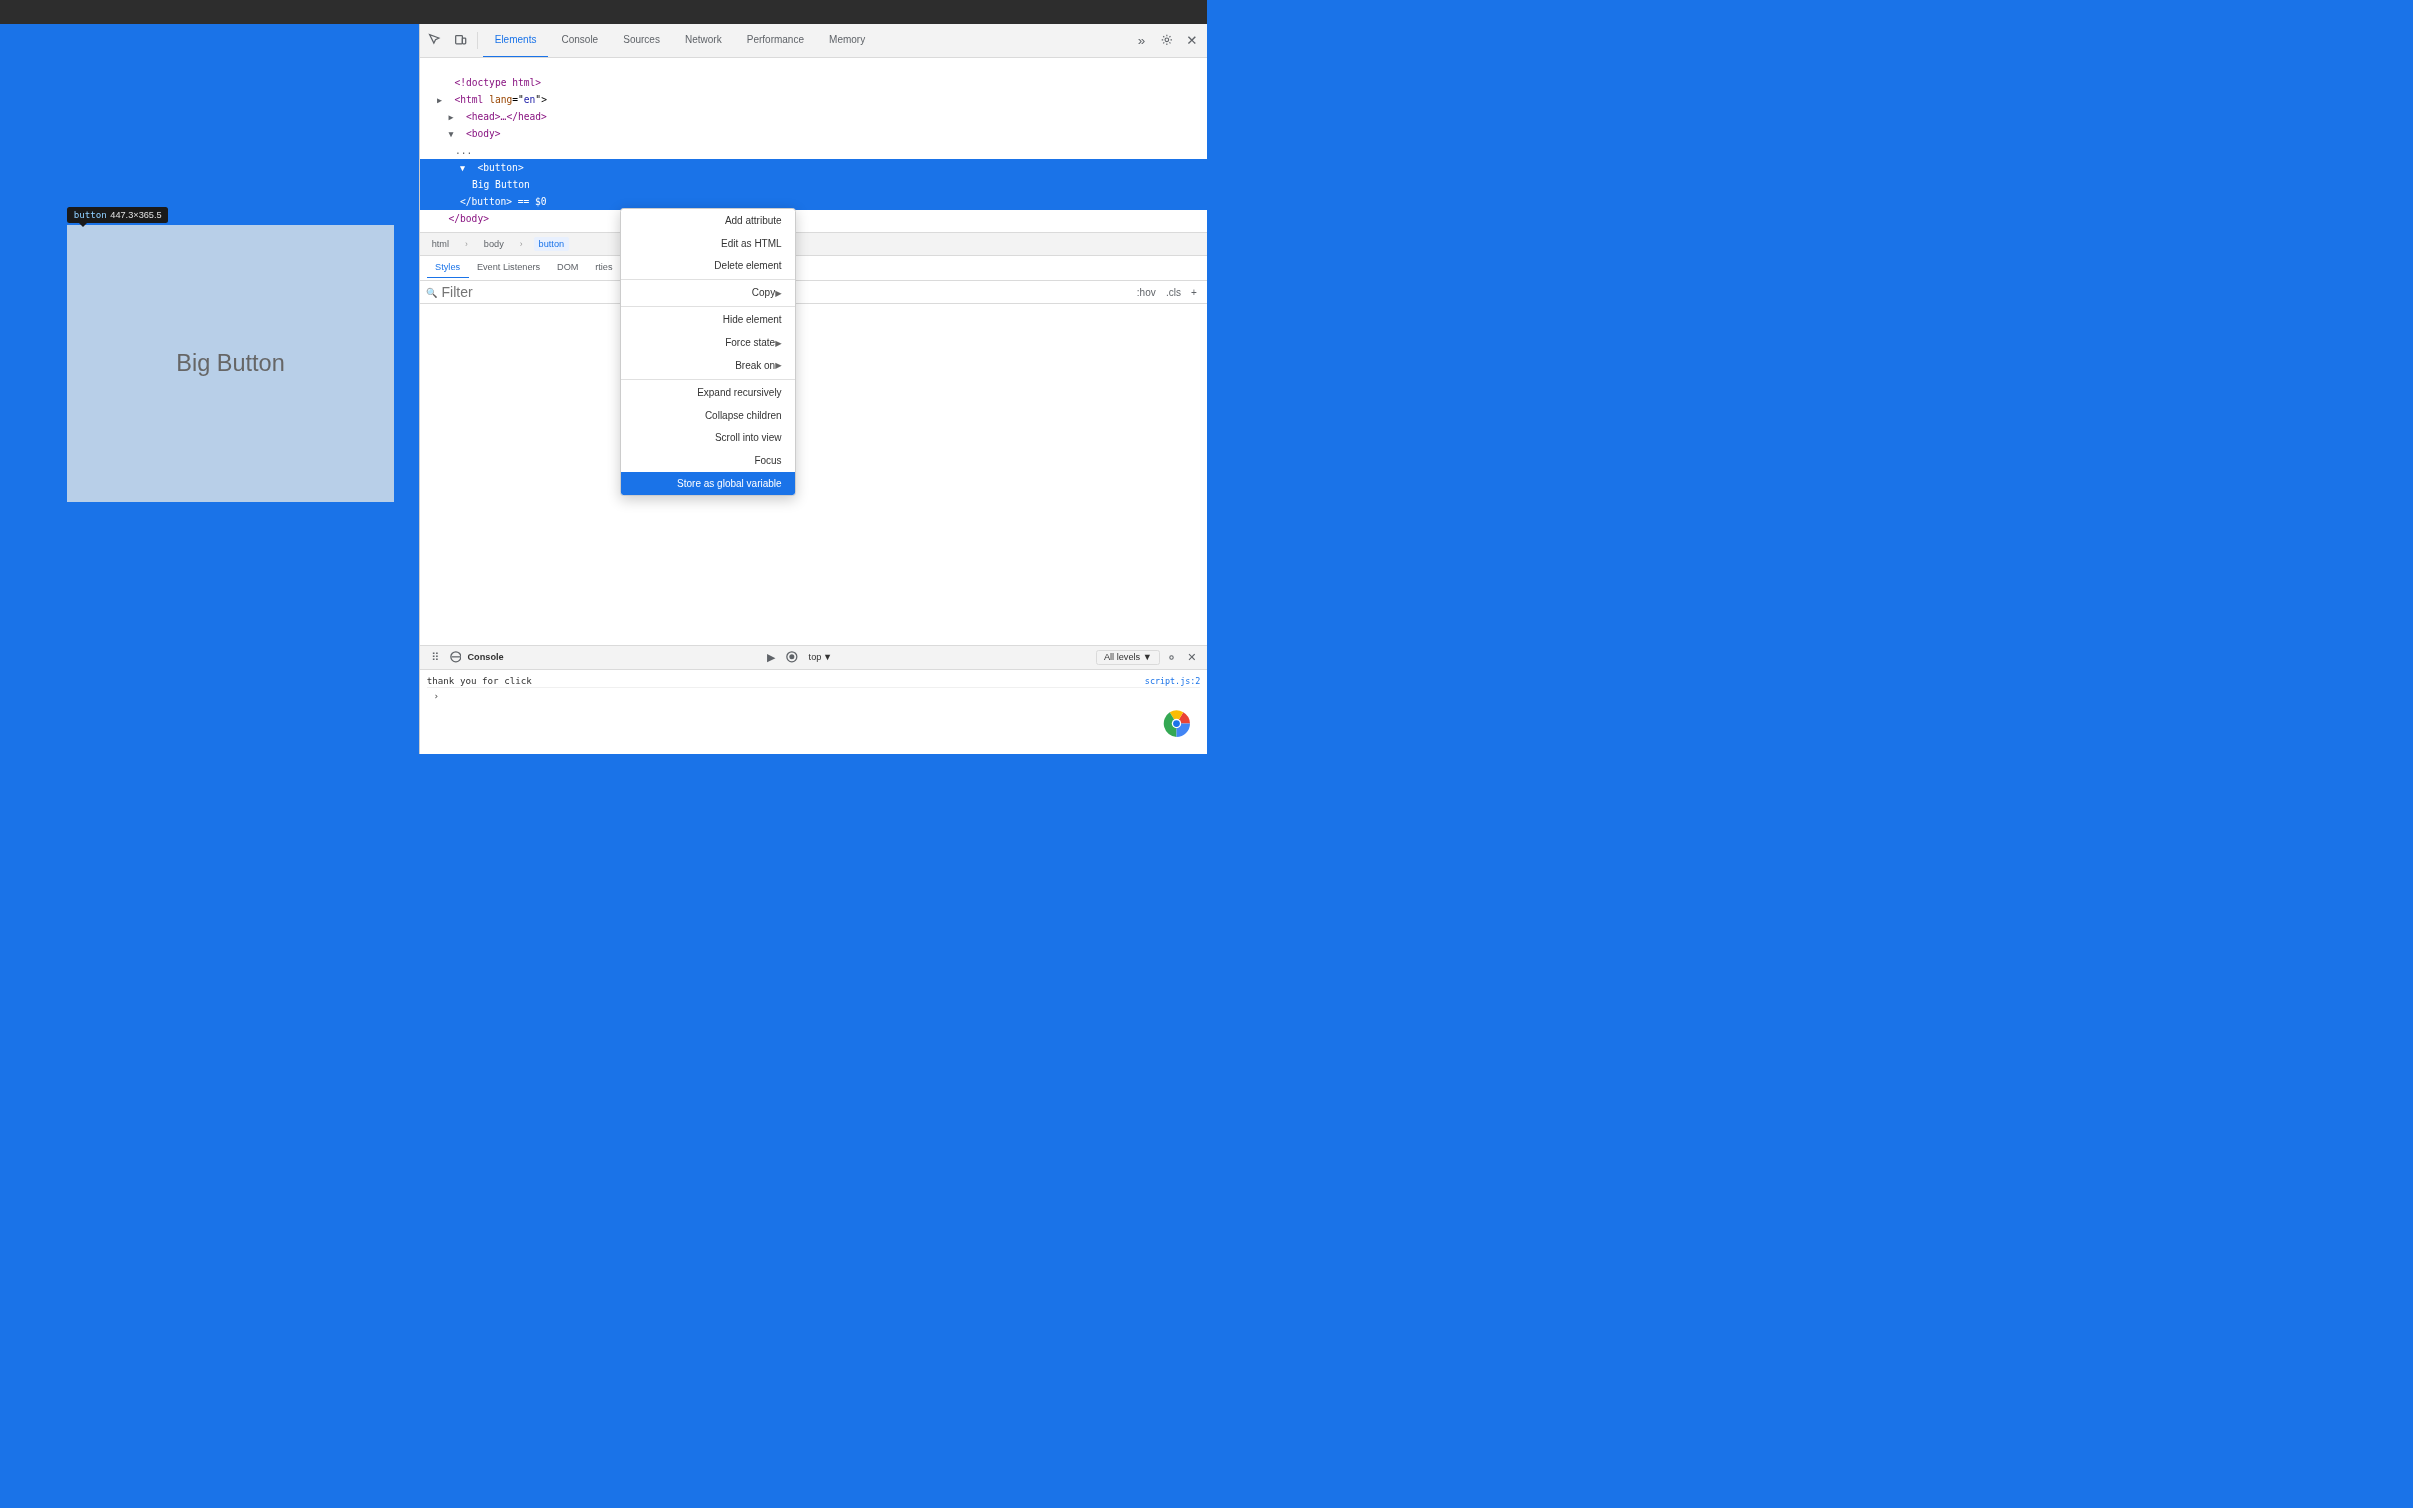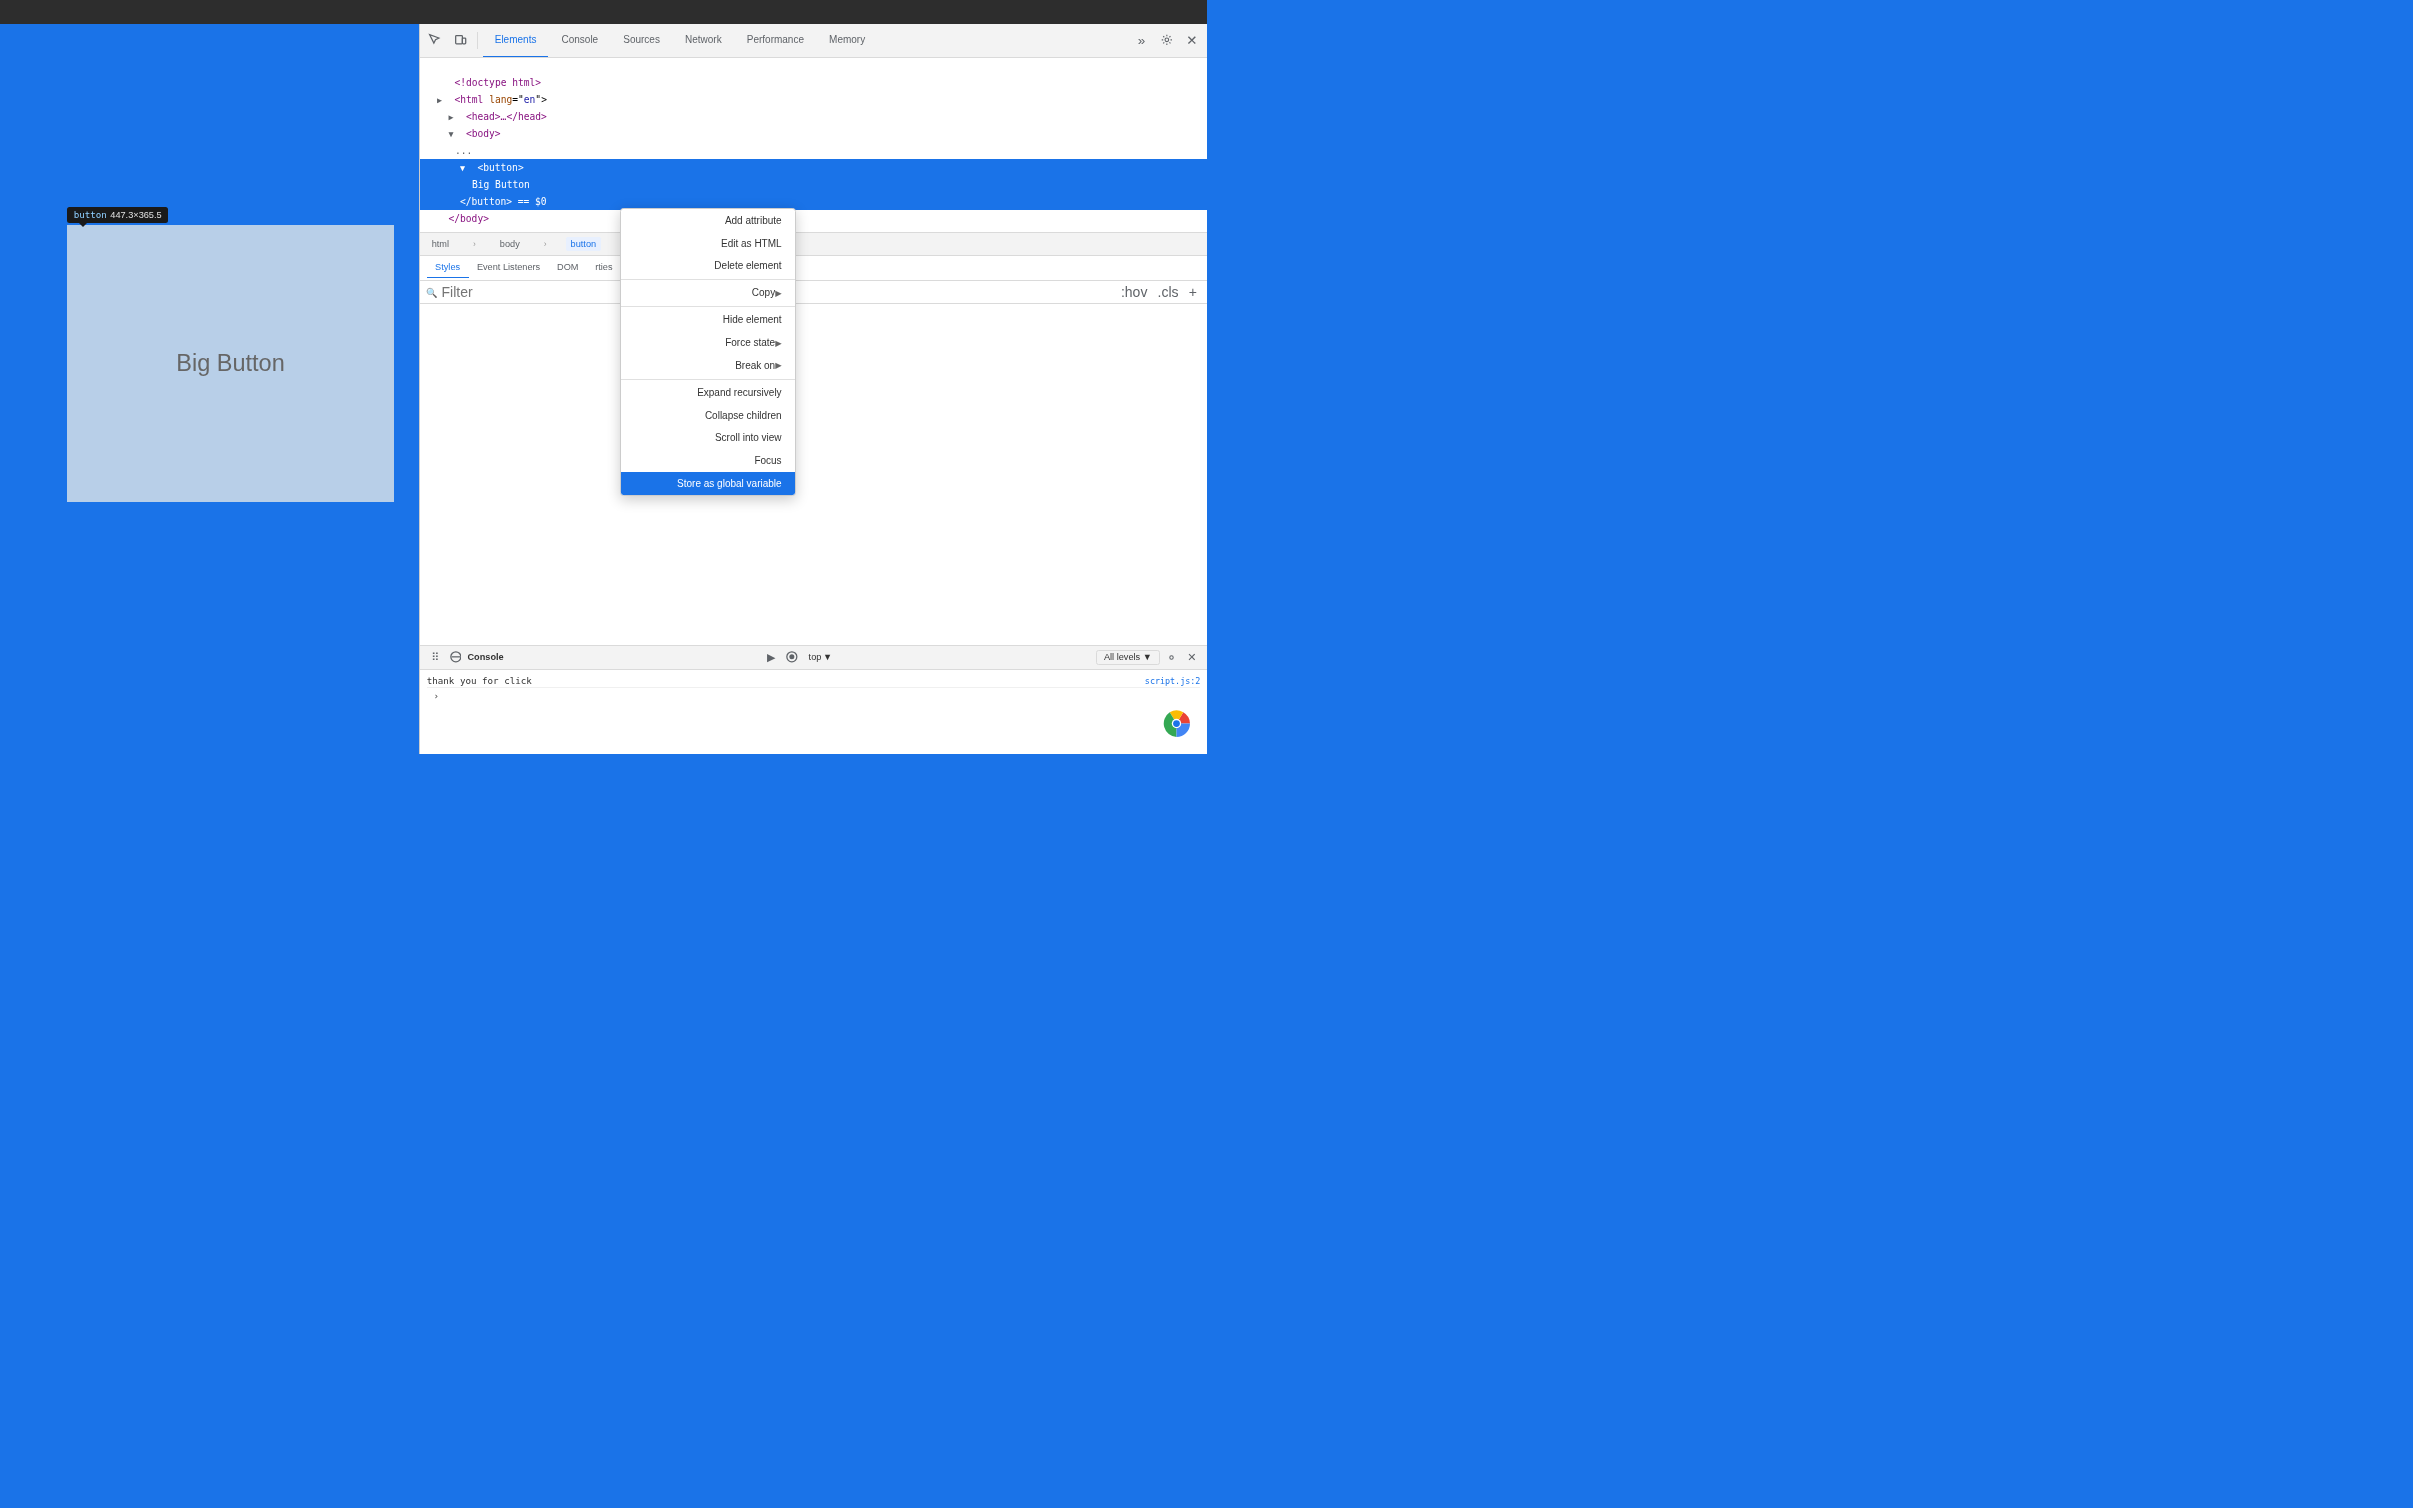--- a/index.html
+++ b/index.html
@@ -210,21 +210,21 @@
 
     
     .breadcrumb-bar {
       height: 23.5px;
       background: #f3f3f3;
       border-top: 0.8px solid #dadada;
       border-bottom: 0.8px solid #dadada;
       display: flex;
       align-items: center;
       padding: 0 6.7px;
-      gap: 19px;
+      gap: 11px;
       font-size: 9.2px;
     }
     .breadcrumb-item {
       padding: 1.7px 5px;
       border-radius: 1.7px;
       cursor: pointer;
       color: #5f6368;
     }
     .breadcrumb-item.active {
       background: #e8f0fe;
@@ -280,21 +280,21 @@
     .styles-actions {
       display: flex;
       align-items: center;
       gap: 3.4px;
       margin-left: auto;
     }
     .styles-action-btn {
       background: none;
       border: none;
       cursor: pointer;
-      font-size: 14px;
+      font-size: 10px;
       color: #5f6368;
       padding: 1.7px 3.4px;
       border-radius: 1.7px;
     }
 
     
     .console-panel {
       border-top: 0.8px solid #dadada;
       background: #fff;
       height: 109px;

